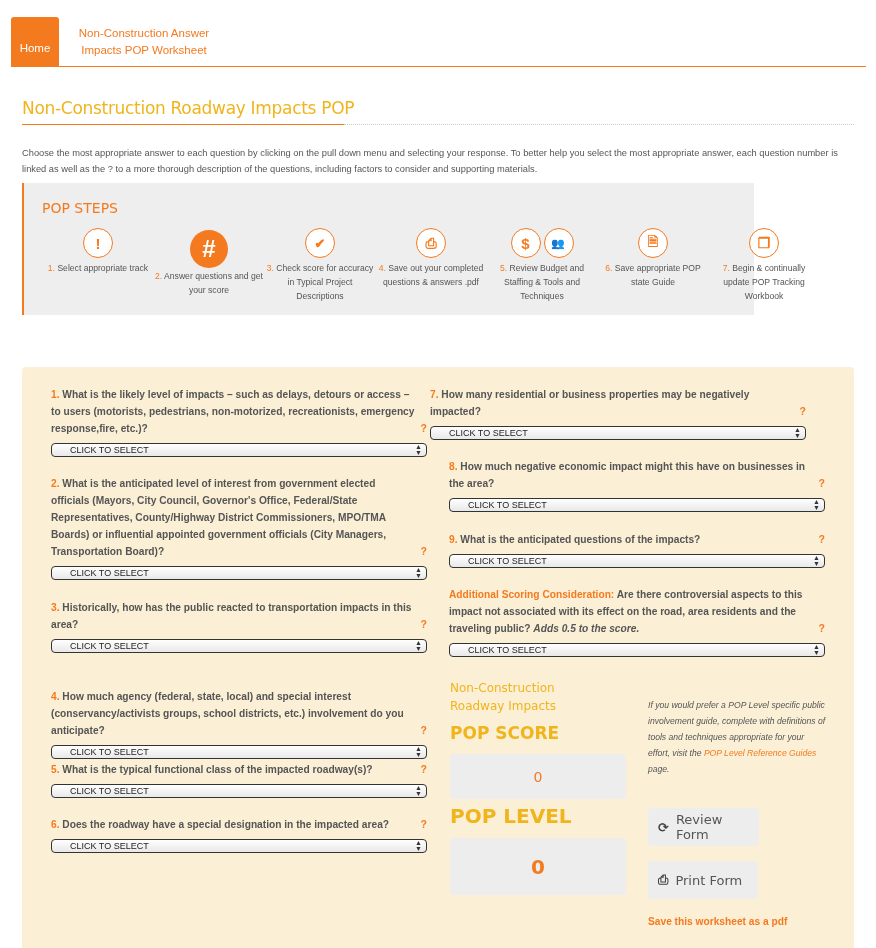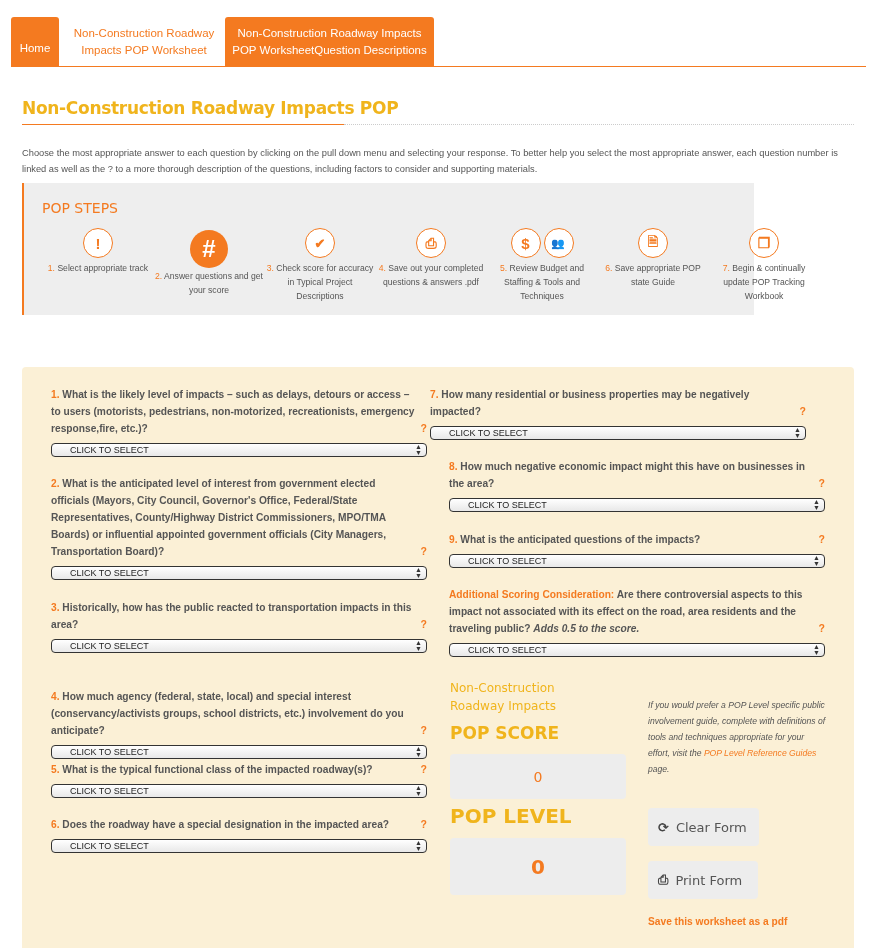--- a/index.html
+++ b/index.html
@@ -7,21 +7,21 @@
   body { font-family: "Liberation Sans", sans-serif; color: #555; position: relative; }
 
   
   .tabs { position: absolute; left: 11px; top: 17px; width: 855px; height: 50px; border-bottom: 1px solid #f47a20; }
   .tab { position: absolute; top: 0; height: 49px; display: flex; align-items: center; justify-content: center; text-align: center; font-size: 11.5px; line-height: 17px; cursor: pointer; border-radius: 3px 3px 0 0; }
   .tab.home { left: 0; width: 48px; background: #f47a20; color: #fff; align-items: flex-end; padding-bottom: 9px; }
   .tab.worksheet { left: 52px; width: 162px; background: #fff; color: #f47a20; }
   .tab.descriptions { left: 214px; width: 209px; background: #f47a20; color: #fff; }
 
   
-  .page-title { position: absolute; left: 22px; top: 98px; font-family: "DejaVu Sans", sans-serif; font-size: 17px; color: #f0b41c; letter-spacing: -0.3px; font-weight: bold; }
+  .page-title { position: absolute; left: 22px; top: 98px; font-family: "DejaVu Sans", sans-serif; font-size: 17px; color: #f0b41c; letter-spacing: -0.3px; font-weight: normal; }
   .title-rule-orange { position: absolute; left: 22px; top: 124px; width: 322px; height: 1px; background: #f47a20; }
   .title-rule-dotted { position: absolute; left: 344px; top: 124px; width: 510px; height: 0; border-top: 1px dotted #ccc; }
 
   .intro { position: absolute; left: 22px; top: 146px; width: 832px; font-size: 9.3px; line-height: 15.5px; color: #555; }
 
   
   .steps { position: absolute; left: 22px; top: 183px; width: 732px; height: 132px; background: #eeeeee; border-left: 2px solid #f47a20; }
   .steps-title { position: absolute; left: 18px; top: 17px; font-family: "DejaVu Sans", sans-serif; font-size: 14px; color: #f47a20; font-weight: normal; }
   .step { position: absolute; top: 45px; width: 110px; text-align: center; }
   .step .icons { display: flex; justify-content: center; gap: 3px; height: 32px; }
@@ -61,24 +61,21 @@
   .save-pdf { position: absolute; left: 626px; top: 549px; font-size: 10.2px; font-weight: bold; color: #f47a20; cursor: pointer; }
 </style>
 </head>
 <body>
 
 <nav class="tabs">
   <div class="tab home">
       <span>Home</span>
     </div>
   <div class="tab worksheet">
-      <span>Non-Construction Roadway Impacts POP Worksheet</span>
-    </div>
-  <div class="tab descriptions">
-      <span>Non-Construction Roadway Impacts POP WorksheetQuestion Descriptions</span>
+      <span>Non-Construction Answer Impacts POP Worksheet</span>
     </div>
 </nav>
 
 <h1 class="page-title">Non-Construction Roadway Impacts POP</h1>
 <div class="title-rule-orange"></div>
 <div class="title-rule-dotted"></div>
 
 <p class="intro">Choose the most appropriate answer to each question by clicking on the pull down menu and selecting your response. To better help you select the most appropriate answer, each question number is linked as well as the ? to a more thorough description of the questions, including factors to consider and supporting materials.</p>
 
 <section class="steps">
@@ -250,20 +247,20 @@
   <div class="score-sub">Non-Construction Roadway Impacts</div>
   <div class="score-head score">POP SCORE</div>
   <div class="score-box score">0</div>
   <div class="score-head level">POP LEVEL</div>
   <div class="score-box level">0</div>
 
   <p class="guide-note"><span>If you would prefer a POP Level specific public involvement guide, complete with definitions of tools and techniques appropriate for your effort, visit the </span><span class="link">POP Level Reference Guides</span><span> page.</span></p>
 
   <div class="btn clear">
       <span class="ic">⟳</span>
-      <span>Clear Form</span>
+      <span>Review Form</span>
     </div>
   <div class="btn print">
       <span class="ic">⎙</span>
       <span>Print Form</span>
     </div>
   <div class="save-pdf">Save this worksheet as a pdf</div>
 </section>
 
 </body></html>

